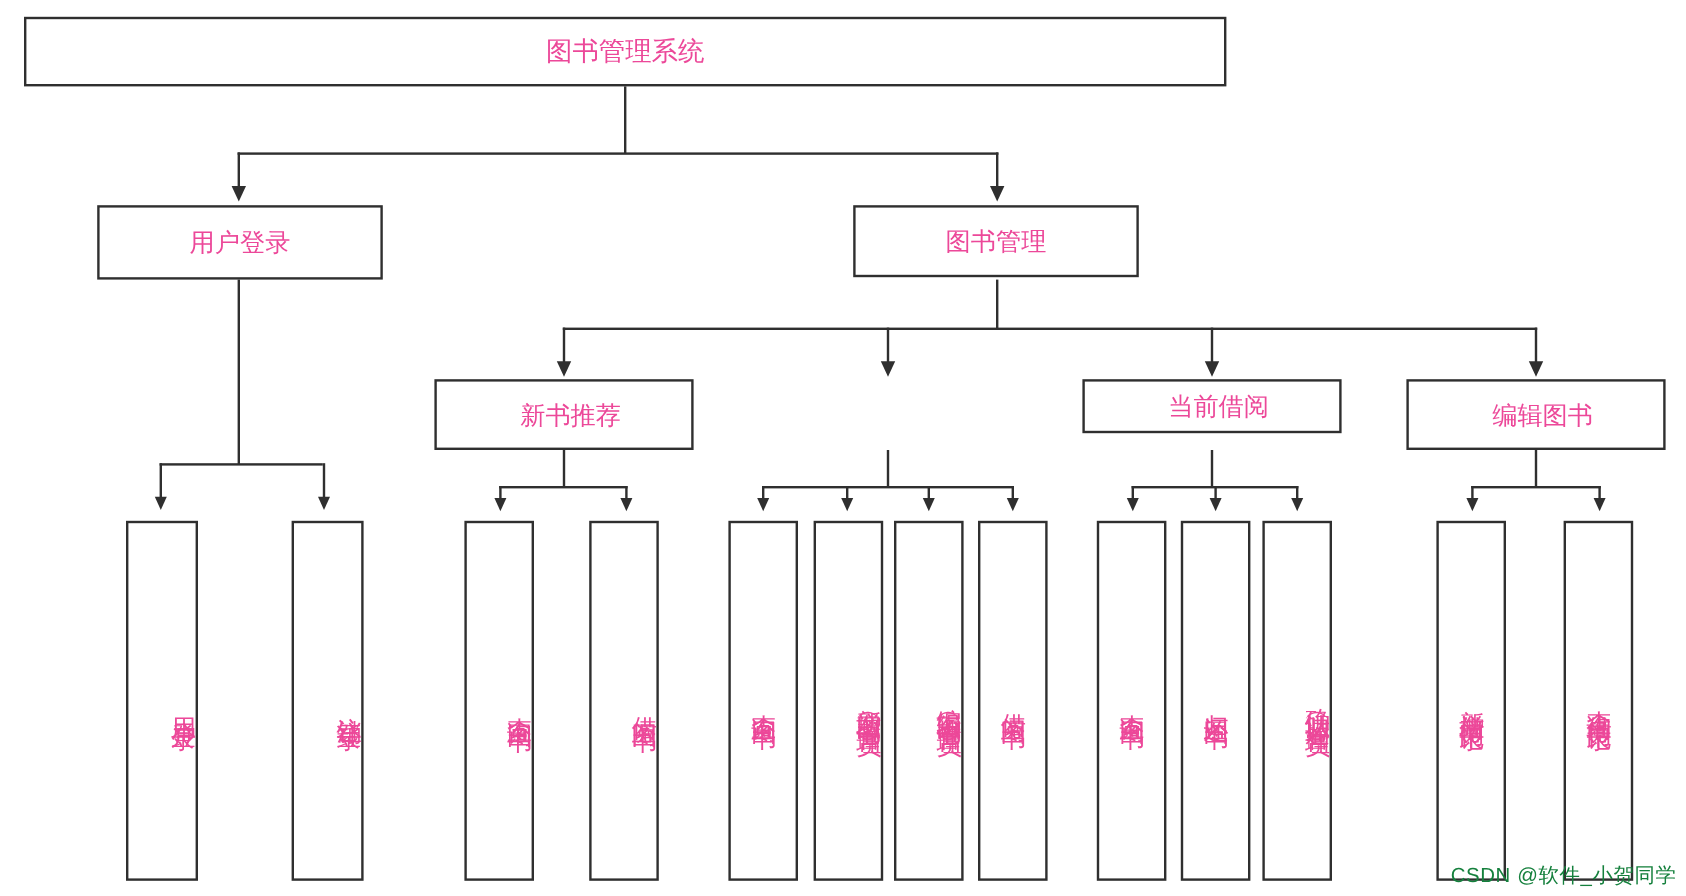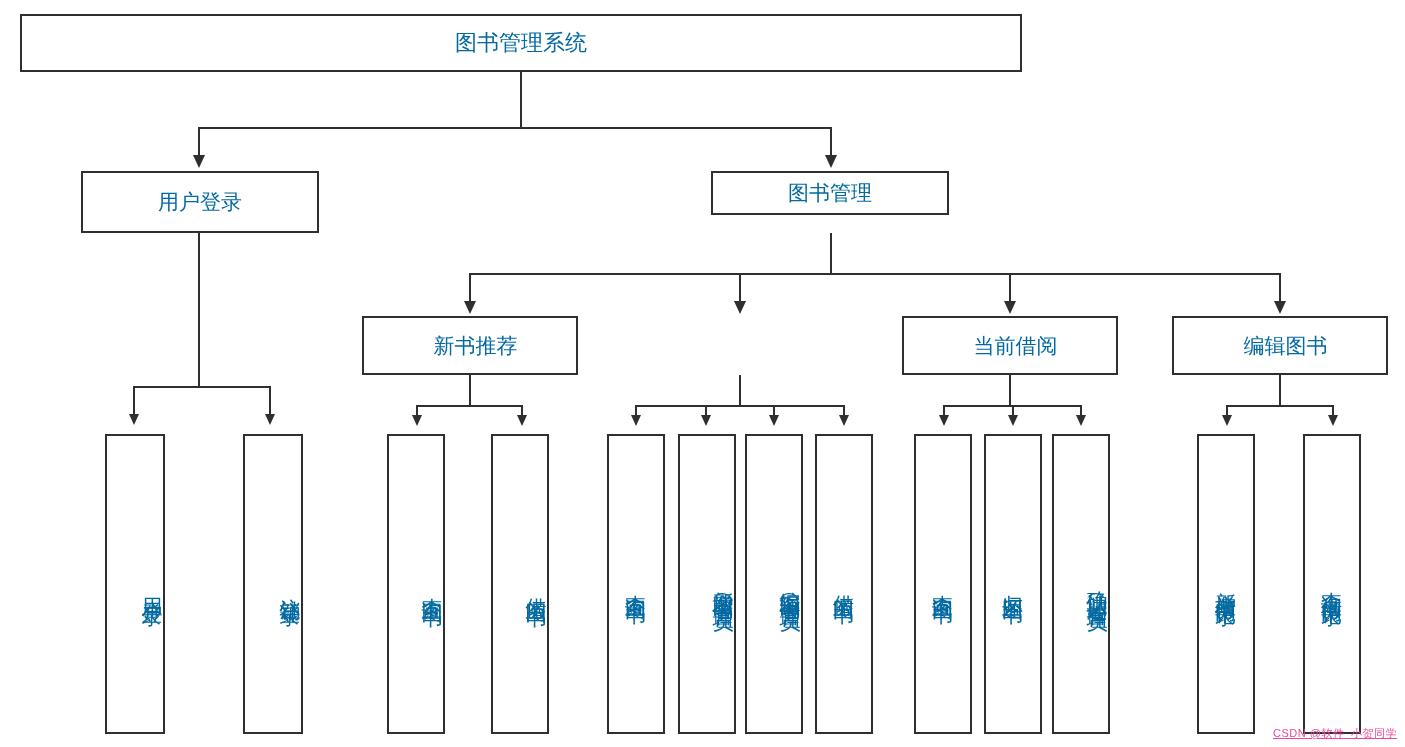--- a/index.html
+++ b/index.html
@@ -16,21 +16,21 @@
     overflow: hidden;
   }
   .node {
     position: absolute;
     box-sizing: border-box;
     border: 2px solid #2f2f2f;
     background: #ffffff;
     display: flex;
     align-items: center;
     justify-content: center;
-    color: #0369a1;
+    color: #ec4899;
   }
   .node.lvl0 { font-size: 22px; }
   .node.lvl1 { font-size: 21px; }
   .node.lvl2 { font-size: 21px; padding-left: 11px; }
   .node.leaf {
     font-size: 21px;
     writing-mode: vertical-rl;
     text-orientation: upright;
     letter-spacing: 3px;
     align-items: flex-start;
@@ -55,25 +55,24 @@
   }
   .arrow.small {
     border-left-width: 5px;
     border-right-width: 5px;
     border-top-width: 11px;
   }
   #watermark {
     position: absolute;
     right: 8px;
     bottom: 6px;
-    font-size: 11px;
-    color: #ec4899;
+    font-size: 17px;
+    color: #15803d;
     white-space: nowrap;
     letter-spacing: 0.5px;
-    text-decoration: underline;
   }
 </style>
 </head>
 <body>
 
 <div id="canvas">
 
   <div class="node lvl0" style="left:20px; top:14px; width:1002px; height:58px;">
     <span>图书管理系统</span>
   </div>
@@ -83,21 +82,21 @@
   <div class="edge h" style="left:198px; top:127px; width:634px;"></div>
 
   <div class="edge v" style="left:198px; top:127px; height:30px;"></div>
   <div class="arrow" style="left:193px; top:155px;"></div>
   <div class="edge v" style="left:830px; top:127px; height:30px;"></div>
   <div class="arrow" style="left:825px; top:155px;"></div>
 
   <div class="node lvl1" style="left:81px; top:171px; width:238px; height:62px;">
     <span>用户登录</span>
   </div>
-  <div class="node lvl1" style="left:711px; top:171px; width:238px; height:44px;font-family:Liberation Mono, monospace;">
+  <div class="node lvl1" style="left:711px; top:171px; width:238px; height:60px;font-family:Liberation Mono, monospace;">
     <span>图书管理</span>
   </div>
 
   <div class="edge v" style="left:198px; top:233px; height:154px;"></div>
   <div class="edge h" style="left:133px; top:386px; width:136px;"></div>
   <div class="edge v" style="left:133px; top:386px; height:30px;"></div>
   <div class="arrow small" style="left:129px; top:414px;"></div>
   <div class="edge v" style="left:269px; top:386px; height:30px;"></div>
   <div class="arrow small" style="left:265px; top:414px;"></div>
 
@@ -115,21 +114,21 @@
   <div class="edge v" style="left:739px; top:273px; height:30px;"></div>
   <div class="arrow" style="left:734px; top:301px;"></div>
   <div class="edge v" style="left:1009px; top:273px; height:30px;"></div>
   <div class="arrow" style="left:1004px; top:301px;"></div>
   <div class="edge v" style="left:1279px; top:273px; height:30px;"></div>
   <div class="arrow" style="left:1274px; top:301px;"></div>
 
   <div class="node lvl2" style="left:362px; top:316px; width:216px; height:59px;">
     <span>新书推荐</span>
   </div>
-  <div class="node lvl2" style="left:902px; top:316px; width:216px; height:59px;">
+  <div class="node lvl2" style="left:902px; top:316px; width:216px; height:45px;">
     <span>当前借阅</span>
   </div>
   <div class="node lvl2" style="left:1172px; top:316px; width:216px; height:59px;">
     <span>编辑图书</span>
   </div>
 
   <div class="edge v" style="left:469px; top:375px; height:31px;"></div>
   <div class="edge h" style="left:416px; top:405px; width:107px;"></div>
   <div class="edge v" style="left:416px; top:405px; height:12px;"></div>
   <div class="arrow small" style="left:412px; top:415px;"></div>

